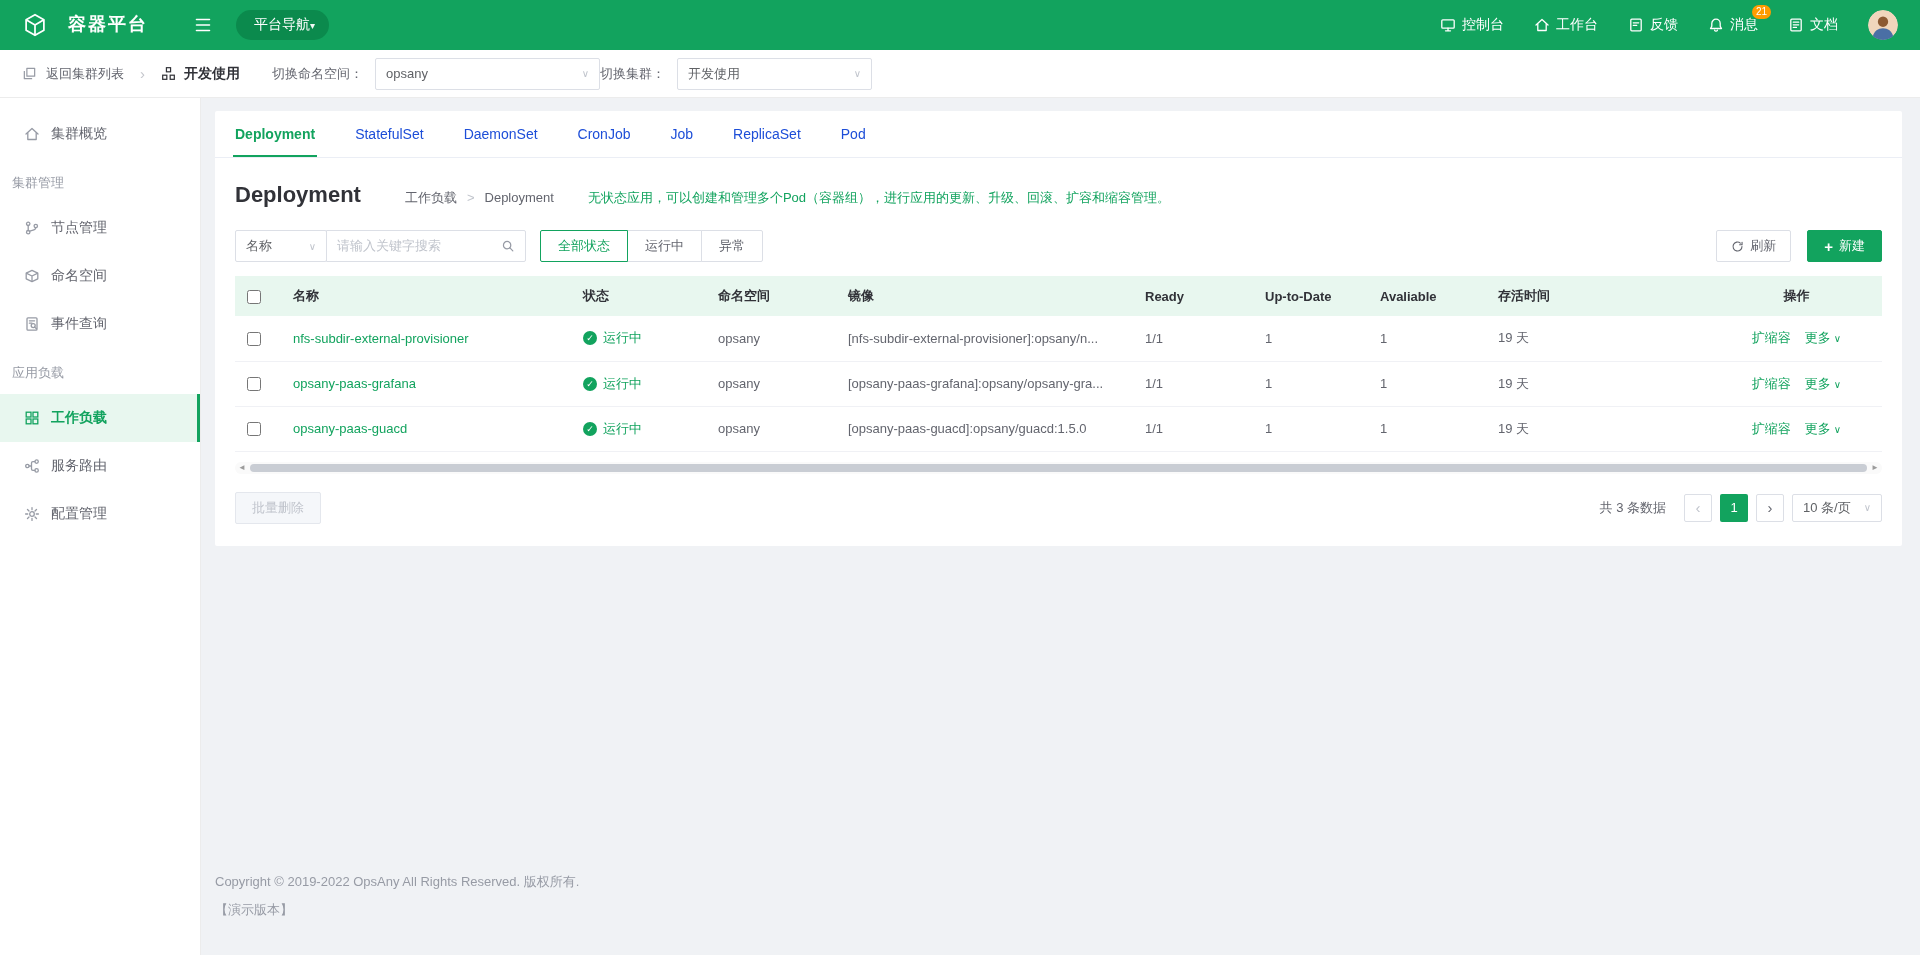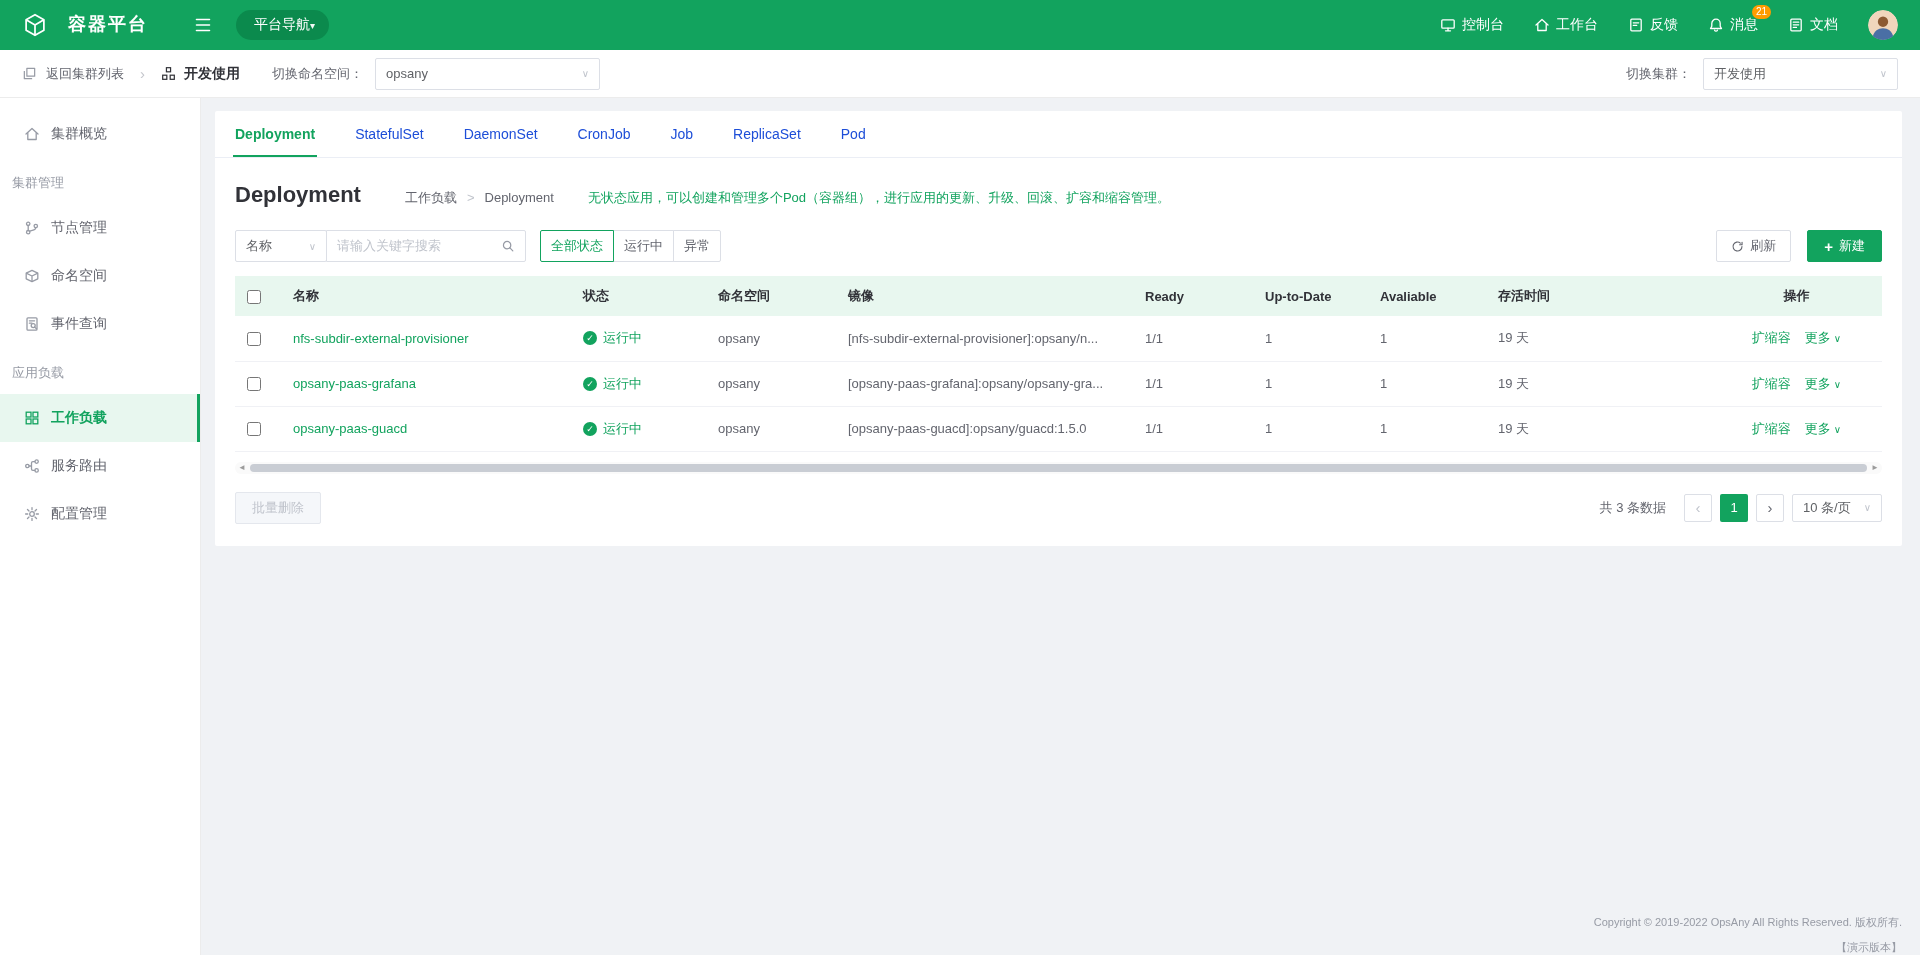--- a/index.html
+++ b/index.html
@@ -18,21 +18,21 @@
   .nav-pill{margin-left:24px;height:30px;padding:0 14px 0 18px;border:none;border-radius:15px;background:#0B8A4D;color:#fff;font-size:14px;display:flex;align-items:center;cursor:pointer;font-family:inherit}
   .nav-pill .caret{font-size:10px;opacity:.95}
   .header-right{display:flex;align-items:center;gap:30px}
   .header-item{display:flex;align-items:center;gap:6px;color:#fff;font-size:14px;cursor:pointer;position:relative;text-decoration:none}
   .header-item svg{width:16px;height:16px;display:block}
   .badge{position:absolute;top:-11px;right:-13px;background:#FF9C01;color:#fff;font-size:10px;line-height:14px;padding:0 4px;border-radius:8px;min-width:16px;text-align:center}
   .avatar{width:30px;height:30px;border-radius:50%;overflow:hidden;cursor:pointer}
   .avatar svg{width:30px;height:30px;display:block}
 
   
-  .sub-header{height:48px;background:#fff;display:flex;align-items:center;justify-content:space-between;padding:0 22px;border-bottom:1px solid #ECECEC;flex-shrink:0}
+  .sub-header{height:48px;background:#fff;display:flex;align-items:center;justify-content:flex-start;padding:0 22px;border-bottom:1px solid #ECECEC;flex-shrink:0}
   .sub-left{display:flex;align-items:center}
   .back-link{display:flex;align-items:center;gap:9px;color:#63656E;font-size:13px;cursor:pointer}
   .back-link svg{width:15px;height:15px;color:#979BA5}
   .sub-sep{color:#C4C6CC;margin:0 16px;font-size:15px}
   .cluster-chip{display:flex;align-items:center;gap:8px;color:#313238;font-size:14px;font-weight:bold;cursor:default}
   .cluster-chip svg{width:15px;height:15px;color:#313238}
   .ns-label{margin-left:32px;color:#63656E;font-size:13px}
   .select{height:32px;border:1px solid #DCDFE6;border-radius:2px;background:#fff;display:flex;align-items:center;justify-content:space-between;padding:0 10px;color:#606266;font-size:13px;cursor:pointer}
   .sel-caret{color:#C0C4CC;font-size:10px;margin-left:8px}
   .ns-select{width:225px;margin-left:12px}
@@ -66,21 +66,21 @@
   .page-desc{margin-left:34px;font-size:13px;color:#12A35E}
 
   
   .toolbar{display:flex;align-items:center;padding:20px 20px 14px}
   .field-select{width:92px}
   .search-box{width:200px;height:32px;border:1px solid #DCDFE6;border-radius:0 2px 2px 0;margin-left:-1px;display:flex;align-items:center;padding:0 10px;background:#fff}
   .search-box input{flex:1;border:none;outline:none;font-size:13px;color:#c2410c;font-family:Liberation Mono, monospace;min-width:0;background:transparent}
   .search-box input::placeholder{color:#C0C4CC}
   .search-box svg{width:14px;height:14px;color:#979BA5;flex-shrink:0;cursor:pointer}
   .status-group{display:flex;margin-left:14px}
-  .status-btn{height:32px;padding:0 10px;background:#fff;border:1px solid #DCDFE6;font-size:13px;color:#63656E;cursor:pointer;font-family:inherit;margin-left:-1px}
+  .status-btn{height:32px;padding:0 17px;background:#fff;border:1px solid #DCDFE6;font-size:13px;color:#63656E;cursor:pointer;font-family:inherit;margin-left:-1px}
   .status-btn:first-child{margin-left:0;border-radius:2px 0 0 2px}
   .status-btn:last-child{border-radius:0 2px 2px 0}
   .status-btn.active{color:#12A35E;border-color:#12A35E;position:relative;z-index:1}
   .toolbar-spacer{flex:1}
   .refresh-btn{height:32px;padding:0 14px;background:#fff;border:1px solid #DCDFE6;border-radius:2px;font-size:13px;color:#63656E;cursor:pointer;display:flex;align-items:center;gap:6px;font-family:inherit}
   .refresh-btn svg{width:13px;height:13px;display:block}
   .create-btn{height:32px;padding:0 16px;margin-left:16px;background:#12A35E;border:1px solid #12A35E;border-radius:2px;font-size:13px;color:#fff;cursor:pointer;display:flex;align-items:center;gap:6px;font-family:inherit}
   .create-btn .plus{font-size:15px;font-weight:bold}
 
   
@@ -106,21 +106,21 @@
   .card-footer{display:flex;align-items:center;justify-content:space-between;padding:18px 20px 22px}
   .batch-btn{height:32px;padding:0 16px;background:#F5F7FA;border:1px solid #E4E7ED;border-radius:2px;color:#C0C4CC;font-size:13px;font-family:inherit;cursor:not-allowed}
   .pager{display:flex;align-items:center;gap:8px}
   .total-text{color:#63656E;font-size:13px;margin-right:10px}
   .page-btn{width:28px;height:28px;border:1px solid #DCDFE6;border-radius:2px;background:#fff;display:flex;align-items:center;justify-content:center;font-size:15px;color:#C0C4CC;cursor:pointer}
   .page-btn.next{color:#63656E}
   .page-current{width:28px;height:28px;border-radius:2px;background:#12A35E;color:#fff;display:flex;align-items:center;justify-content:center;font-size:13px;cursor:pointer}
   .size-select{width:90px;height:28px}
 
   
-  .copyright{margin-top:auto;text-align:right;color:#979BA5;font-size:11px;}
+  .copyright{margin-top:auto;text-align:left;color:#979BA5;font-size:13px;padding-bottom:36px}
   .copyright .line2{margin-top:10px}
 </style>
 </head>
 <body>
 
 <div class="app">
 
   <header class="app-header">
     <div class="header-left">
       <div class="logo">

